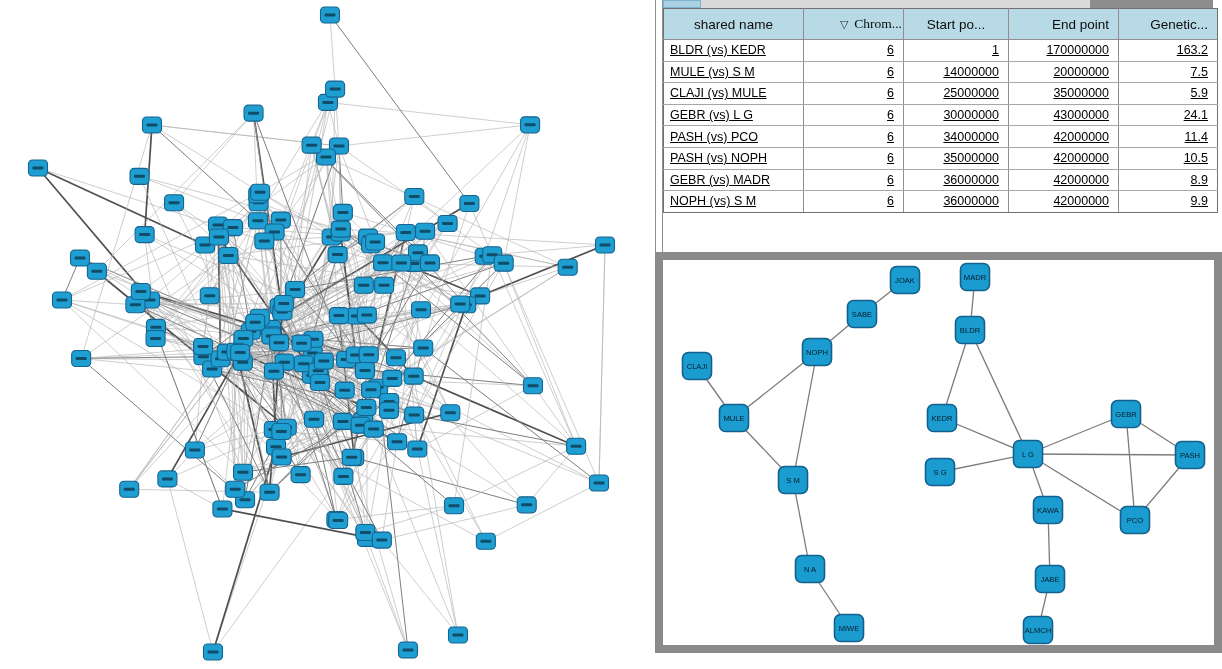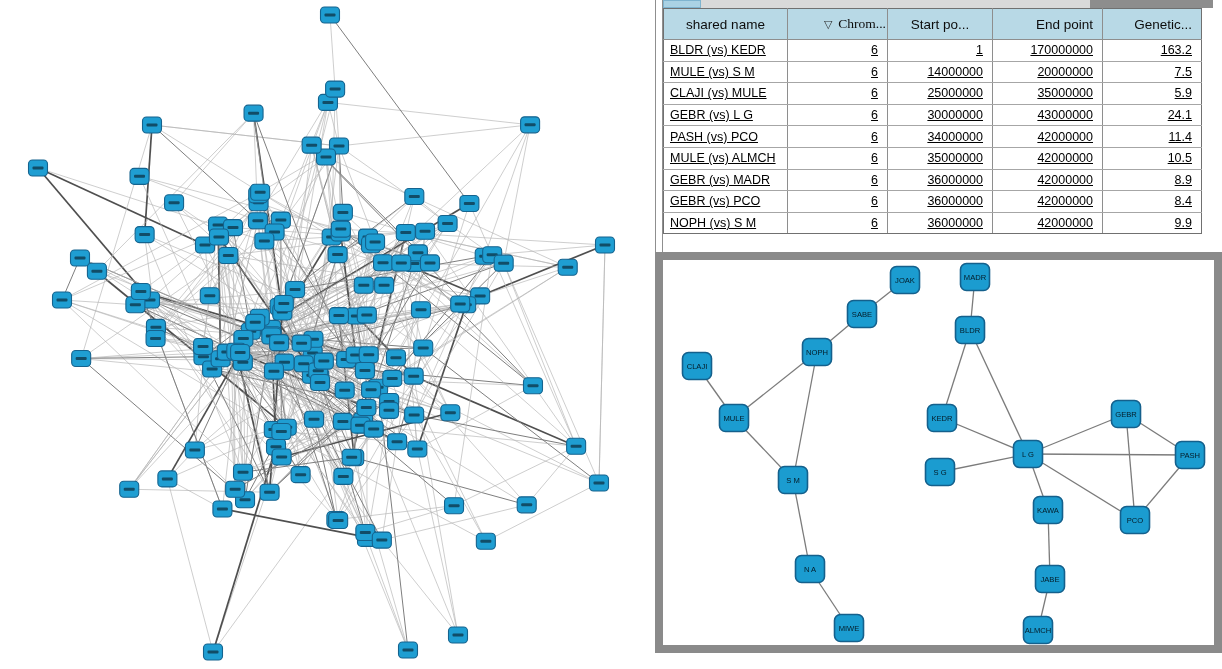--- a/index.html
+++ b/index.html
@@ -1171,21 +1171,21 @@
   <div id="table-panel">
     <div id="panel-edge"></div>
     <div id="scroll-strip">
       <div id="strip-frag"></div>
       <div id="strip-thumb"></div>
     </div>
     <div id="grid-wrap">
       <table>
         <thead>
             <tr id="header-row">
-              <th class="ac" style="width: 124px;"><span>shared name</span></th>
+              <th class="ac" style="width: 140px;"><span>shared name</span></th>
               <th class="h-left" style="width: 100px;"><span class="filter-glyph">▽</span><span>Chrom...</span></th>
               <th class="ac" style="width: 105px;"><span>Start po...</span></th>
               <th class="ar" style="width: 110px;"><span>End point</span></th>
               <th class="ar" style="width: 99px;"><span>Genetic...</span></th>
             </tr>
           </thead>
         <tbody id="table-body">
             <tr>
               <td class="al">BLDR (vs) KEDR</td>
               <td class="ar">6</td>
@@ -1215,39 +1215,32 @@
               <td class="ar">24.1</td>
             </tr>
             <tr>
               <td class="al">PASH (vs) PCO</td>
               <td class="ar">6</td>
               <td class="ar">34000000</td>
               <td class="ar">42000000</td>
               <td class="ar">11.4</td>
             </tr>
             <tr>
-              <td class="al">MULE (vs) ALMCH</td>
+              <td class="al">PASH (vs) NOPH</td>
               <td class="ar">6</td>
               <td class="ar">35000000</td>
               <td class="ar">42000000</td>
               <td class="ar">10.5</td>
             </tr>
             <tr>
               <td class="al">GEBR (vs) MADR</td>
               <td class="ar">6</td>
               <td class="ar">36000000</td>
               <td class="ar">42000000</td>
               <td class="ar">8.9</td>
-            </tr>
-            <tr>
-              <td class="al">GEBR (vs) PCO</td>
-              <td class="ar">6</td>
-              <td class="ar">36000000</td>
-              <td class="ar">42000000</td>
-              <td class="ar">8.4</td>
             </tr>
             <tr>
               <td class="al">NOPH (vs) S M</td>
               <td class="ar">6</td>
               <td class="ar">36000000</td>
               <td class="ar">42000000</td>
               <td class="ar">9.9</td>
             </tr>
           </tbody>
       </table>

